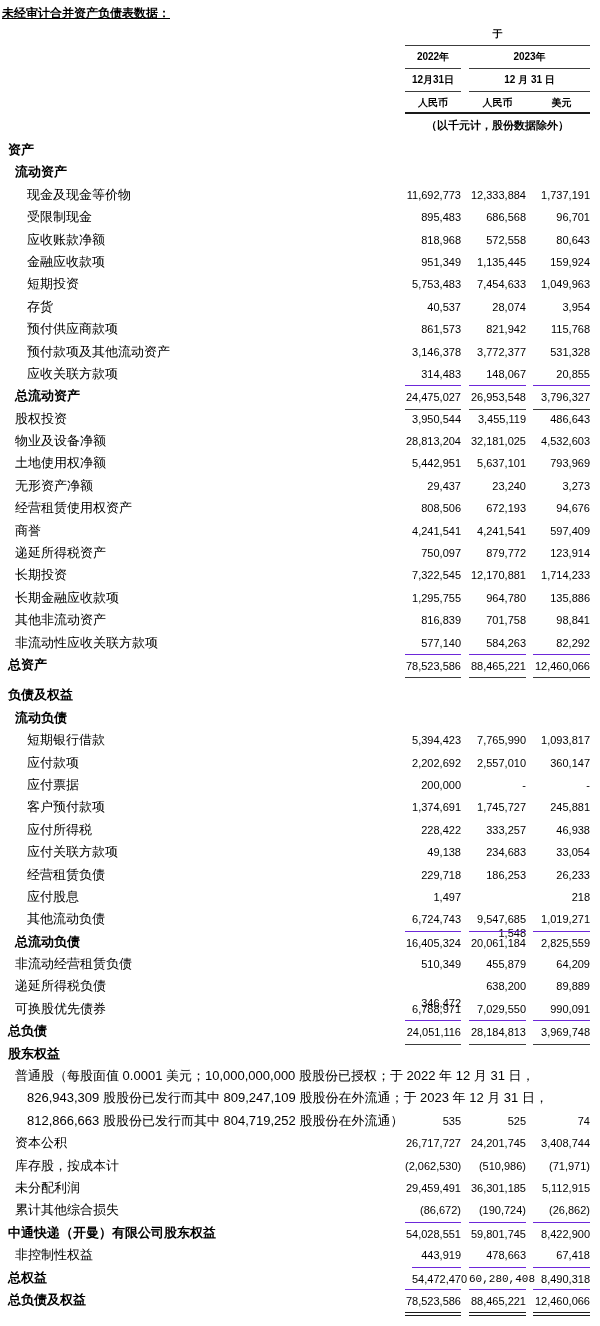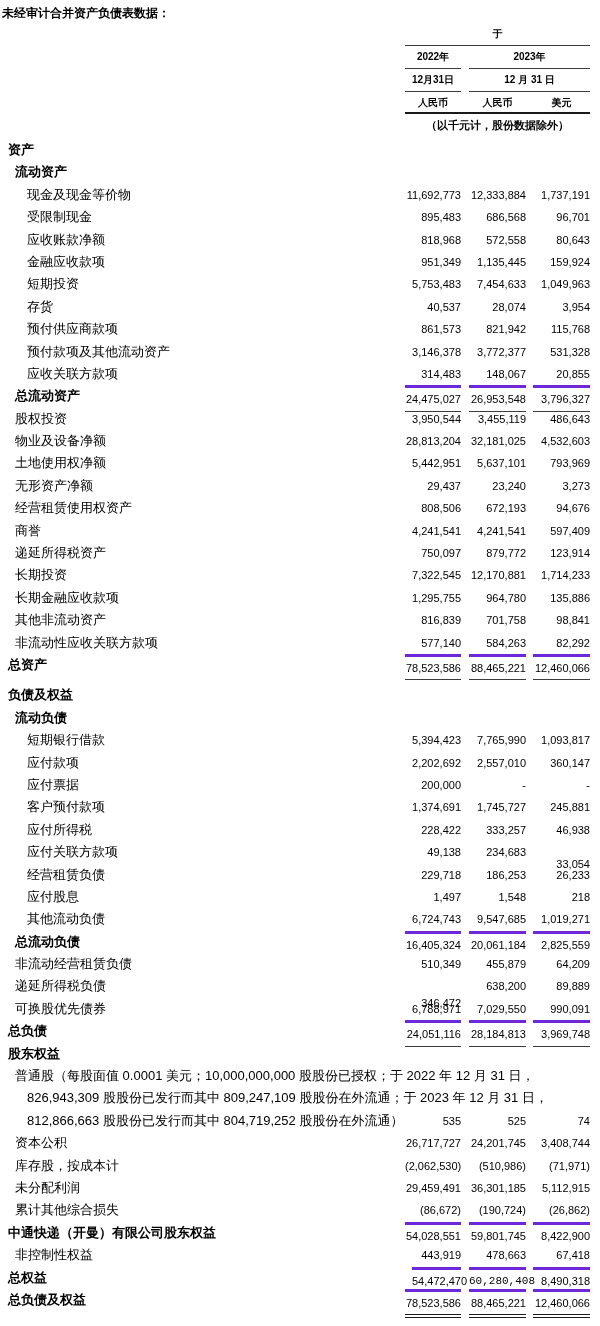--- a/index.html
+++ b/index.html
@@ -6,21 +6,21 @@
   body{
     width:600px;height:1326px;overflow:hidden;
     font-family:"Liberation Sans","DejaVu Sans",sans-serif;
     color:#000;-webkit-font-smoothing:antialiased;
   }
   .page{width:600px;height:1326px;position:relative;background:#fff;}
   .title{
     margin:4px 0 0 2px;height:18px;line-height:18px;
     font-size:12px;font-weight:bold;
   }
-  .title span{text-align:center;}
+  .title span{text-decoration:underline;text-align:center;}
   
   .grid{
     display:grid;
     grid-template-columns:397px 56px 8px 57px 7px 57px;
     padding-left:8px;
   }
   .hrow{height:23px;position:relative;}
   .hrow .c{
     text-align:center;font-size:10px;font-weight:bold;line-height:23px;
     white-space:nowrap;
@@ -39,21 +39,21 @@
     overflow:visible;
   }
   .lab.full{grid-column:1 / 7;}
   .lab.b{font-weight:bold;}
   .ind0{padding-left:0;}
   .ind1{padding-left:7px;}
   .ind2{padding-left:19px;}
   .num{
     font-size:11px;line-height:22.4px;text-align:right;white-space:nowrap;
   }
-  .bt{border-top:3px solid #6d28d9;}
+  .bt{border-top:1px solid #6d28d9;}
   .bb{border-bottom:1px solid #3c3c3c;}
   .bd{border-bottom:4px double #1a1a1a;}
 </style>
 </head>
 <body>
 
 <div class="page">
 
   <div class="title"><span>未经审计合并资产负债表数据：</span></div>
 
@@ -266,32 +266,32 @@
       <div class="row grid">
         <div class="lab ind2">应付所得税</div>
         <div class="num" style="grid-column: 2;">228,422</div>
         <div class="num" style="grid-column: 4;">333,257</div>
         <div class="num" style="grid-column: 6;">46,938</div>
       </div>
       <div class="row grid">
         <div class="lab ind2">应付关联方款项</div>
         <div class="num" style="grid-column: 2;">49,138</div>
         <div class="num" style="grid-column: 4;">234,683</div>
-        <div class="num" style="grid-column: 6; margin-top: 12px;">33,054</div>
+        <div class="num" style="grid-column: 6;">33,054</div>
       </div>
       <div class="row grid">
         <div class="lab ind2">经营租赁负债</div>
         <div class="num" style="grid-column: 2;">229,718</div>
         <div class="num" style="grid-column: 4;">186,253</div>
         <div class="num" style="grid-column: 6;">26,233</div>
       </div>
       <div class="row grid">
         <div class="lab ind2">应付股息</div>
         <div class="num" style="grid-column: 2;">1,497</div>
-        <div class="num" style="grid-column: 4;">1,548</div>
+        <div class="num" style="grid-column: 4; margin-top: 36px;">1,548</div>
         <div class="num" style="grid-column: 6;">218</div>
       </div>
       <div class="row grid">
         <div class="lab ind2">其他流动负债</div>
         <div class="num" style="grid-column: 2;">6,724,743</div>
         <div class="num" style="grid-column: 4;">9,547,685</div>
         <div class="num" style="grid-column: 6;">1,019,271</div>
       </div>
       <div class="row grid">
         <div class="lab ind1 b">总流动负债</div>

